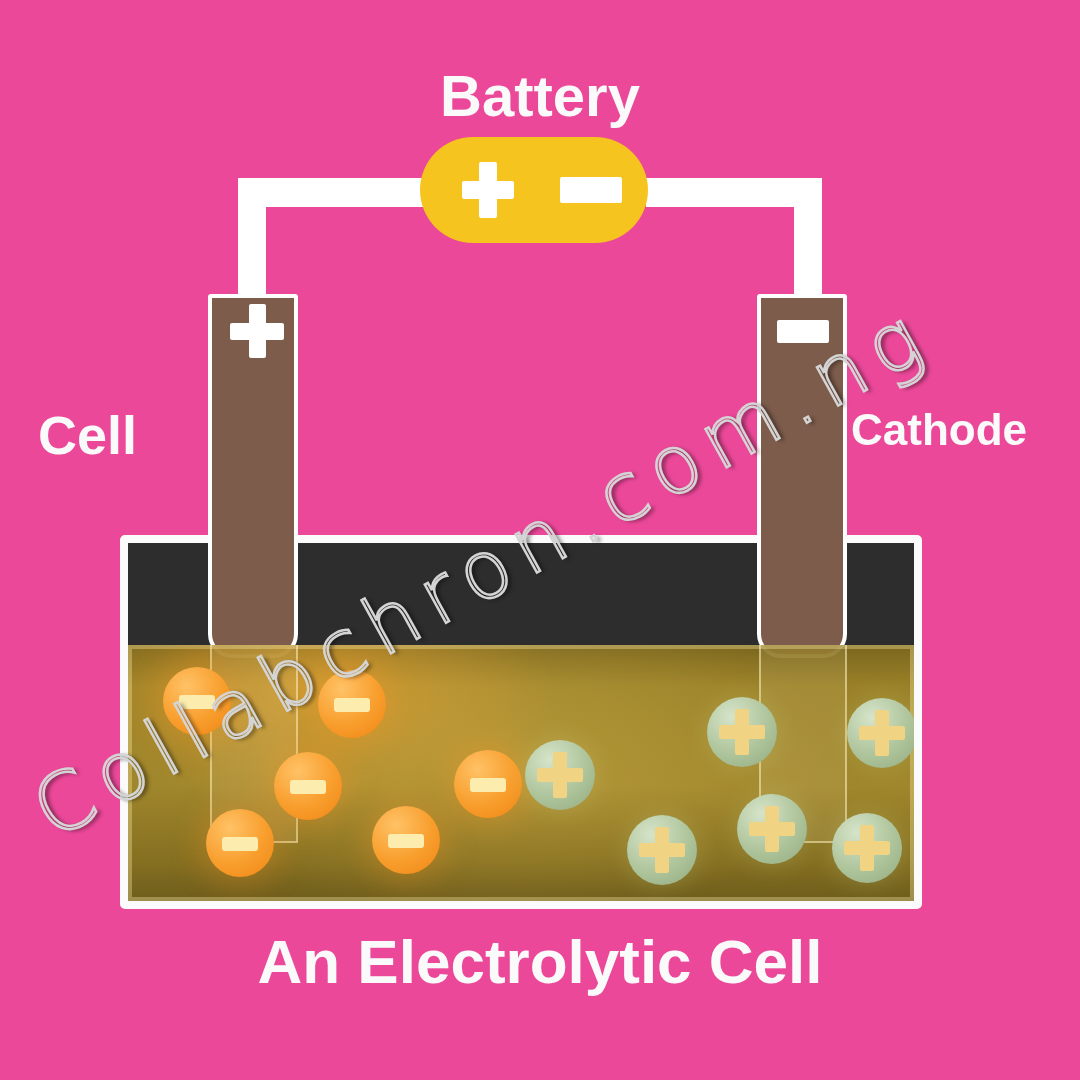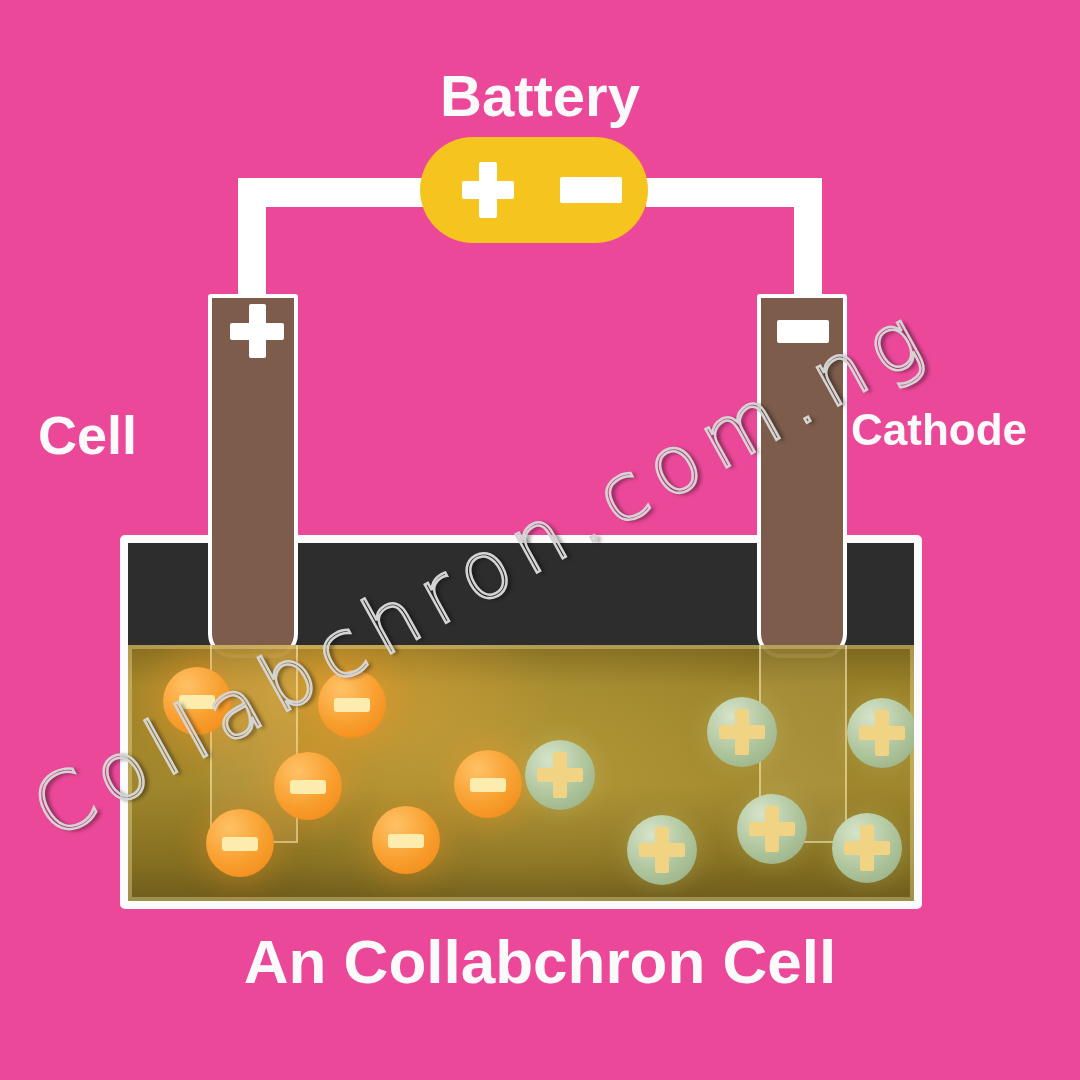--- a/index.html
+++ b/index.html
@@ -186,17 +186,17 @@
       <div class="ion cation" style="left: 704px; top: 168px;">
         <div class="sym plus">
           <div class="hbar"></div>
           <div class="vbar"></div>
         </div>
       </div>
     </div>
 
   <div id="anode-label" class="txt">Cell</div>
   <div id="cathode-label" class="txt">Cathode</div>
-  <div id="caption" class="txt">An Collabchron Cell</div>
+  <div id="caption" class="txt">An Electrolytic Cell</div>
 
   <div id="watermark">Collabchron.com.ng</div>
 
 </div>
 
 </body></html>

